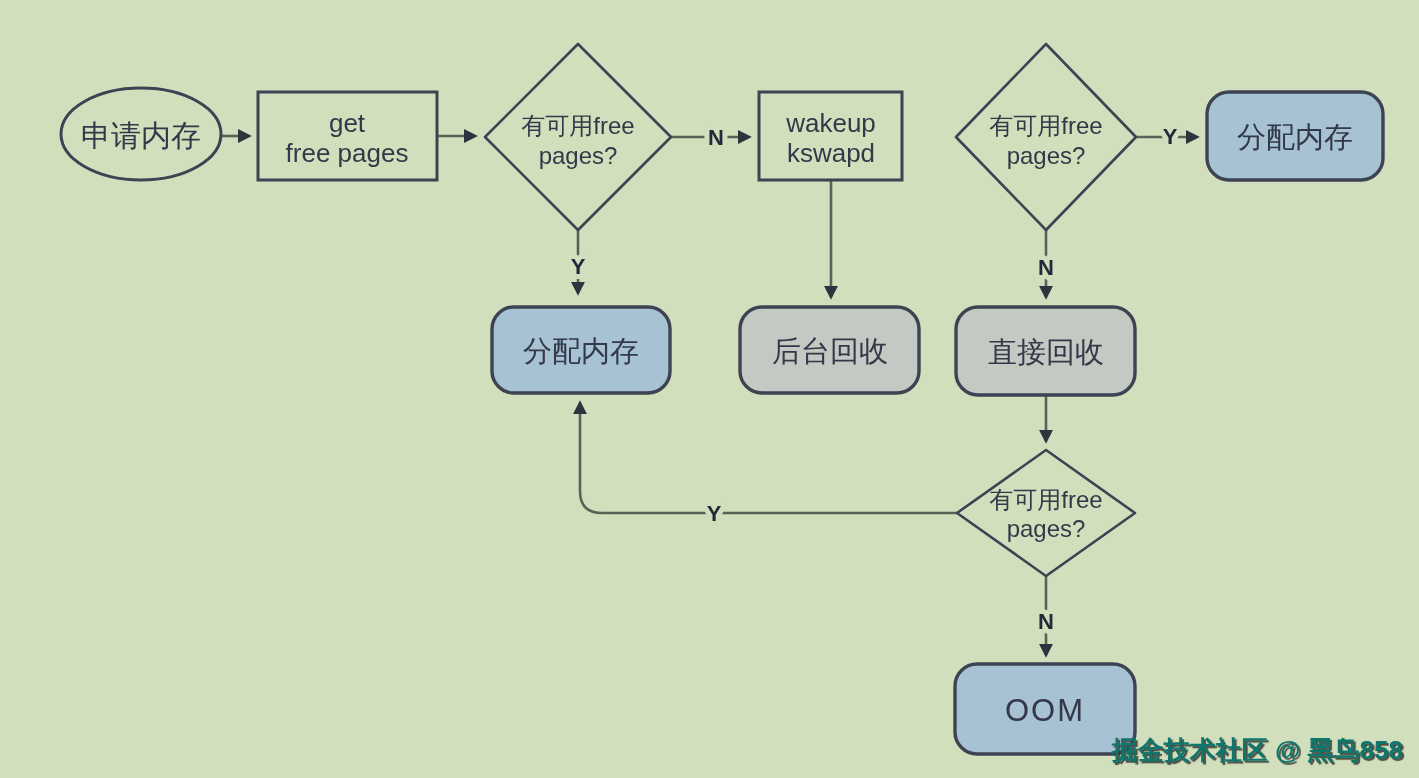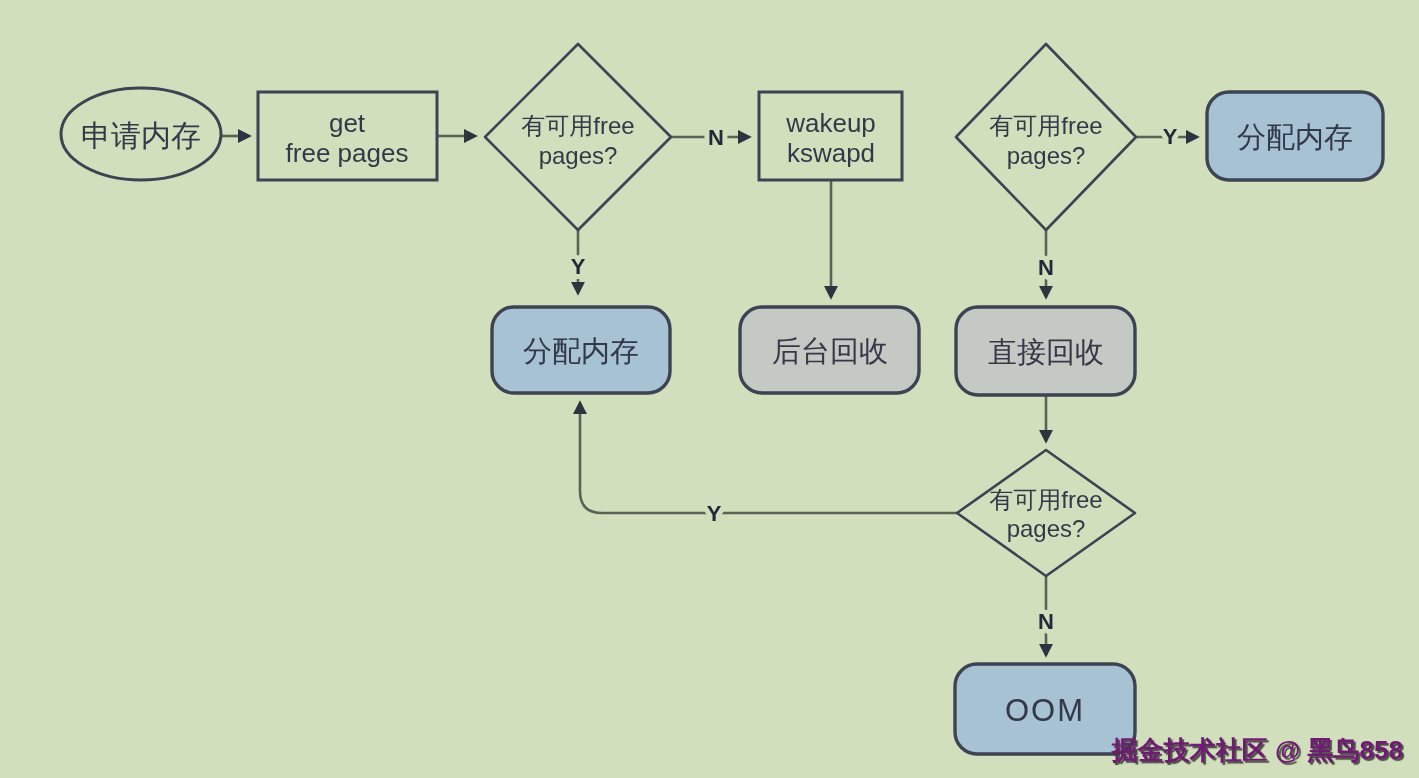--- a/index.html
+++ b/index.html
@@ -71,21 +71,21 @@
     stroke: #d2dfbd;
     stroke-width: 10px;
     stroke-linejoin: round;
   }
   .watermark {
     position: absolute;
     right: 16px;
     bottom: 10px;
     font-size: 26px;
     font-weight: bold;
-    color: #701a75;
+    color: #0f766e;
     text-shadow: 2px 2px 1px rgba(58, 63, 52, 0.9);
     white-space: nowrap;
   }
 </style>
 </head>
 <body>
 
 <div class="stage">
   <svg class="flowchart" width="1419" height="778" viewBox="0 0 1419 778">
     <defs>

